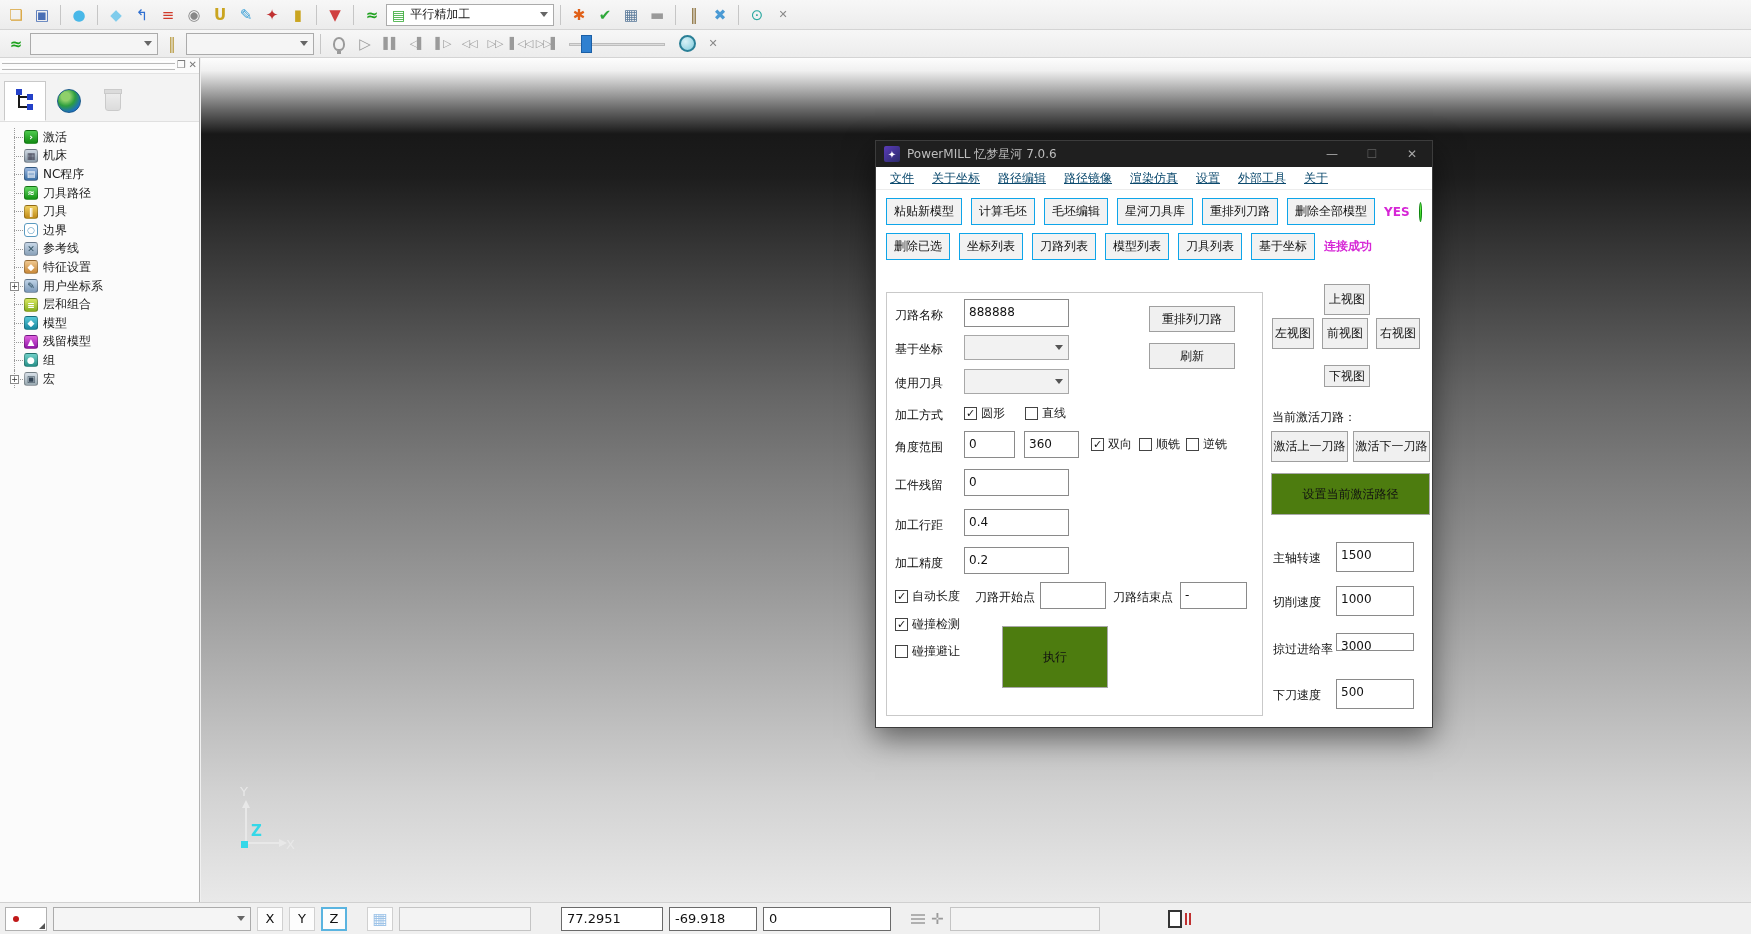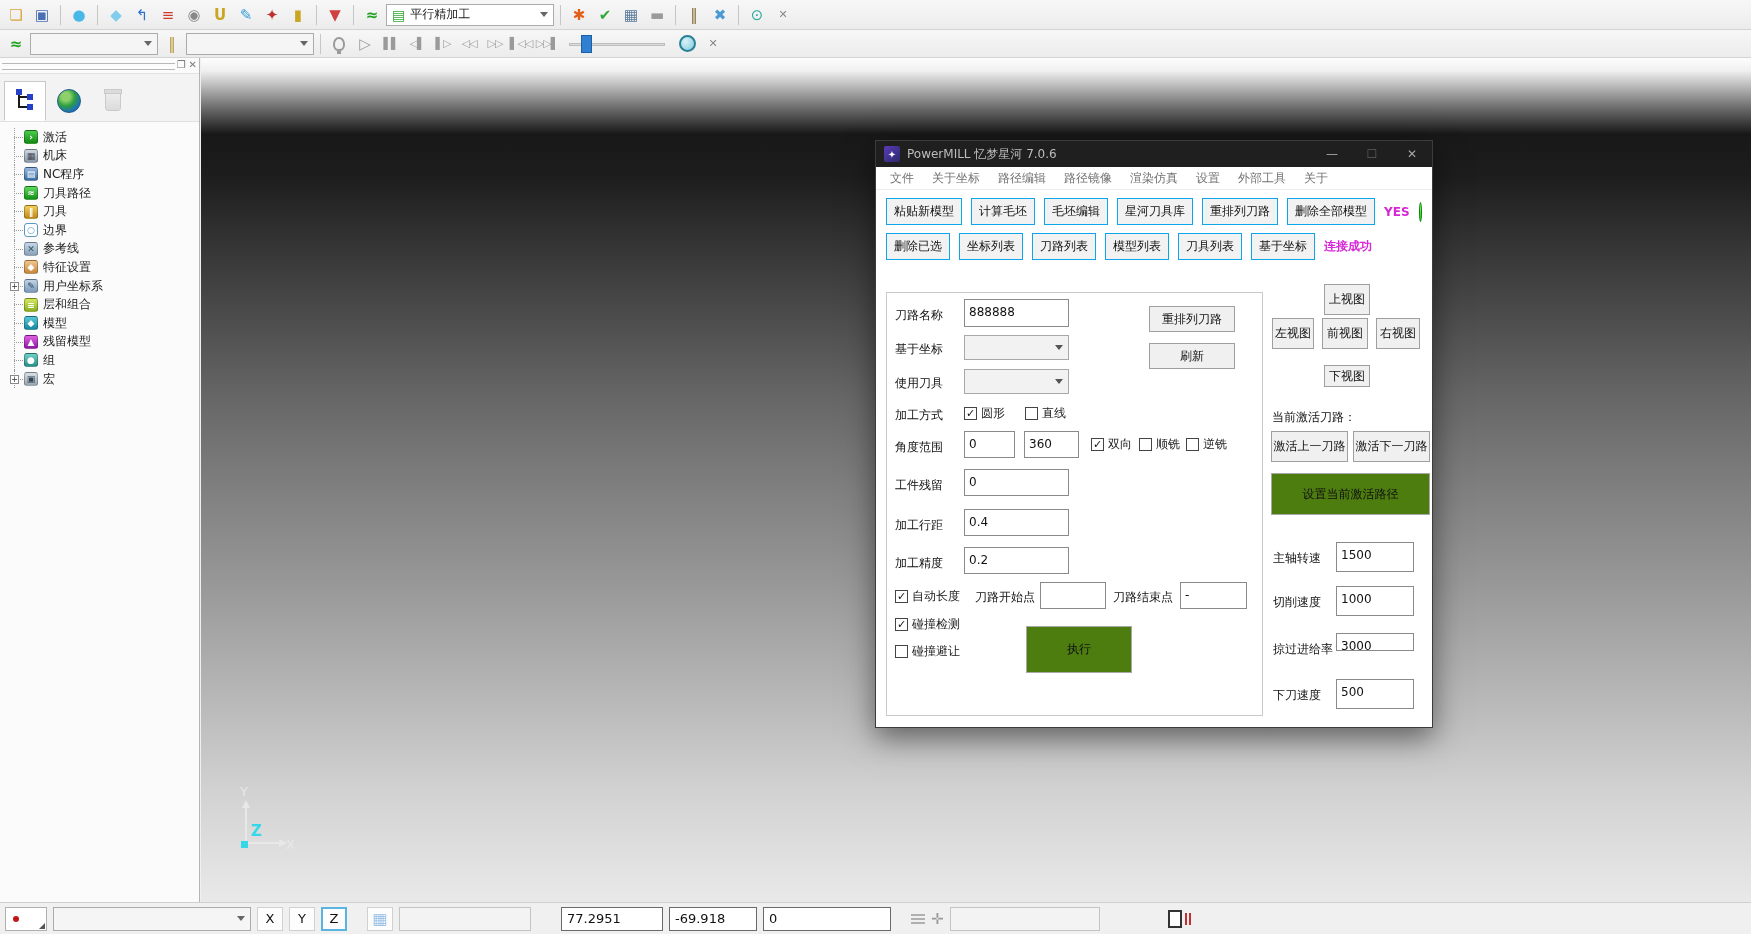--- a/index.html
+++ b/index.html
@@ -90,21 +90,21 @@
   #dlg-title { color:#bdbdbd; font-size:12px; }
   .dlg-app-icon { width:16px; height:16px; border-radius:2px;
     background:linear-gradient(135deg,#5a3bb8,#2a2a6a); color:#fff; font-size:10px;
     display:flex; align-items:center; justify-content:center; }
   #dlg-controls { margin-left:auto; display:flex; height:26px; }
   #dlg-controls .wbtn { width:40px; display:flex; align-items:center; justify-content:center;
     color:#a8a8a8; font-size:12px; }
   #dlg-controls .wbtn.max { color:#5f5f5f; }
   #dlg-menubar { height:23px; display:flex; align-items:center; padding:0 6px; gap:2px;
     background:#fff; border-bottom:1px solid #ececec; }
-  .menu-item { padding:10px 8px; color:#737373; }
+  .menu-item { padding:10px 8px; color:#0c4a6e;text-decoration:underline; }
   .btnrow { display:flex; align-items:center; gap:9px; padding:0 10px; margin-top:8px; }
   .btn { background:#f2f2f2; border:1px solid #0ea5e9; padding:4px 7px; text-align:center;
     color:#111; white-space:nowrap; cursor:default; }
   .yes-label { color:#d626d6; font-weight:bold; font-size:12px; }
   .green-dot { width:20px; height:20px; border-radius:50%; border:1px solid #0c860c;
     background:radial-gradient(circle at 35% 30%, #6cf04e, #1dc214); }
   .magenta { color:#d626d6; font-weight:bold; }
 
   #tabstrip { position:absolute; left:10px; top:130px; display:flex; }
   .dtab { padding:4px 9px 3px; border:1px solid #c9c9c9; border-bottom:none; background:#f2f2f2;
@@ -423,21 +423,21 @@
 
     <span class="cb" style="left:8px;top:323px">
       <span class="box">✓</span>
         <span>碰撞检测</span>
       </span>
     <span class="cb" style="left:8px;top:350px">
       <span class="box"></span>
         <span>碰撞避让</span>
       </span>
 
-    <div class="pbtn big" style="left:139px;top:333px;width:106px;height:47px">执行</div>
+    <div class="pbtn big" style="left:115px;top:333px;width:106px;height:62px">执行</div>
   </div>
 
   <div id="dlg-right">
     <div class="pbtn" style="left:448px;top:143px;width:46px;height:31px">上视图</div>
     <div class="pbtn" style="left:396px;top:177px;width:42px;height:31px">左视图</div>
     <div class="pbtn" style="left:446px;top:177px;width:46px;height:31px">前视图</div>
     <div class="pbtn" style="left:500px;top:177px;width:44px;height:31px">右视图</div>
     <div class="pbtn" style="left:448px;top:224px;width:46px;height:22px">下视图</div>
 
     <span class="flabel" style="left:396px;top:268px">当前激活刀路：</span>

